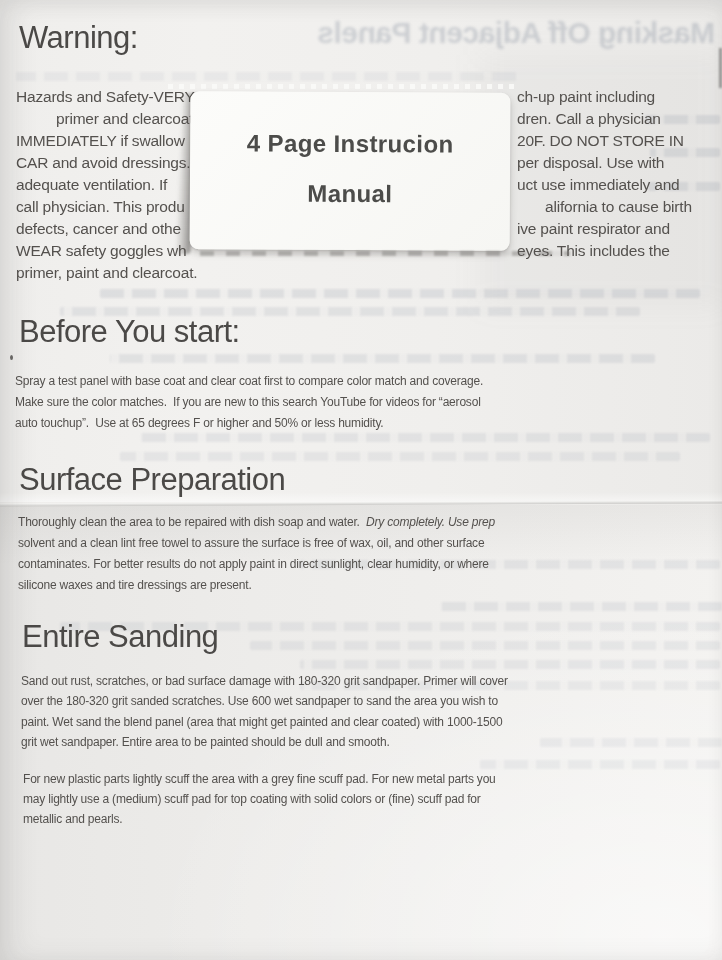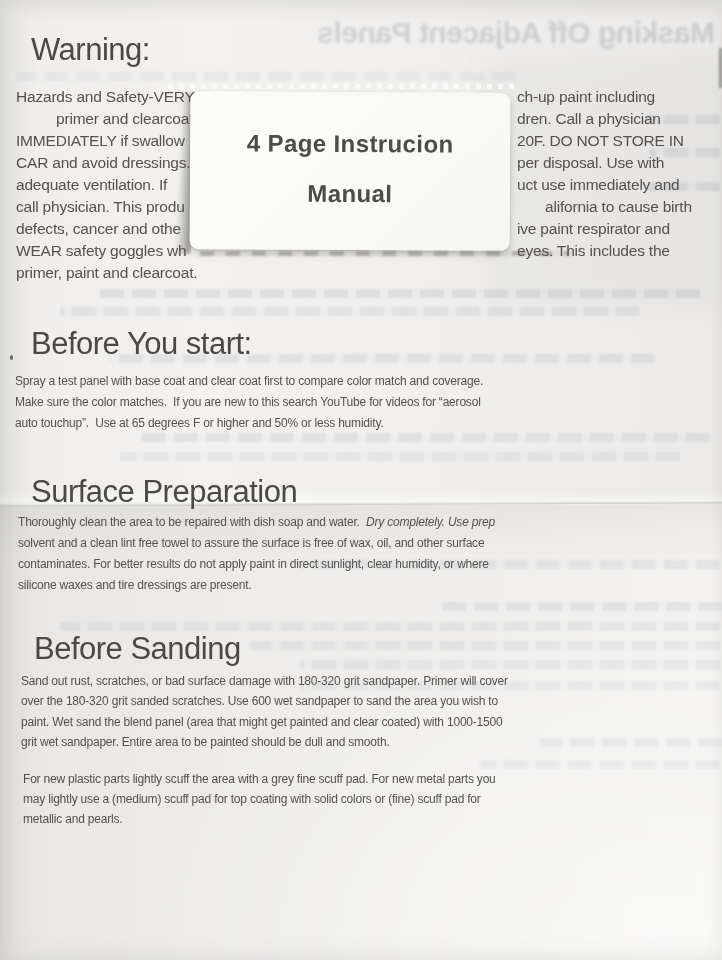--- a/index.html
+++ b/index.html
@@ -31,21 +31,21 @@
   
   .vignette{
     position:absolute;inset:0;pointer-events:none;
     box-shadow:inset 14px 0 26px rgba(70,68,66,0.10), inset 0 6px 18px rgba(70,68,66,0.06);
   }
   .gray-wash{
     position:absolute;left:480px;top:55px;width:242px;height:250px;
     background:rgba(130,130,128,0.06);filter:blur(14px);
   }
   h1{
-    position:absolute;margin:16px;
+    position:absolute;margin:4px;
     font-size:31px;font-weight:400;letter-spacing:-0.5px;
     color:#4b4947;white-space:pre;
   }
   .bodyline{
     position:absolute;font-size:12px;letter-spacing:-0.2px;
     white-space:pre;color:#54514e;
   }
   .frag{position:absolute;font-size:15.5px;letter-spacing:-0.2px;white-space:pre;color:#54514e;}
   .ital{font-style:italic;}
   
@@ -167,21 +167,21 @@
   <div class="bodyline" style="left:15px;top:395px;">Make sure the color matches.  If you are new to this search YouTube for videos for “aerosol</div>
   <div class="bodyline" style="left:15px;top:416px;">auto touchup”.  Use at 65 degrees F or higher and 50% or less humidity.</div>
 
   <h1 style="left:15px;top:458px;">Surface Preparation</h1>
 
   <div class="bodyline" style="left:18px;top:515px;"><span>Thoroughly clean the area to be repaired with dish soap and water.  </span><span class="ital">Dry completely. Use prep</span></div>
   <div class="bodyline" style="left:18px;top:536px;">solvent and a clean lint free towel to assure the surface is free of wax, oil, and other surface</div>
   <div class="bodyline" style="left:18px;top:557px;">contaminates. For better results do not apply paint in direct sunlight, clear humidity, or where</div>
   <div class="bodyline" style="left:18px;top:578px;">silicone waxes and tire dressings are present.</div>
 
-  <h1 style="left:18px;top:615px;">Before Sanding</h1>
+  <h1 style="left:18px;top:615px;">Entire Sanding</h1>
 
   <div class="bodyline" style="left:21px;top:674px;">Sand out rust, scratches, or bad surface damage with 180-320 grit sandpaper. Primer will cover</div>
   <div class="bodyline" style="left:21px;top:694px;">over the 180-320 grit sanded scratches. Use 600 wet sandpaper to sand the area you wish to</div>
   <div class="bodyline" style="left:21px;top:715px;">paint. Wet sand the blend panel (area that might get painted and clear coated) with 1000-1500</div>
   <div class="bodyline" style="left:21px;top:735px;">grit wet sandpaper. Entire area to be painted should be dull and smooth.</div>
 
   <div class="bodyline" style="left:23px;top:772px;">For new plastic parts lightly scuff the area with a grey fine scuff pad. For new metal parts you</div>
   <div class="bodyline" style="left:23px;top:792px;">may lightly use a (medium) scuff pad for top coating with solid colors or (fine) scuff pad for</div>
   <div class="bodyline" style="left:23px;top:812px;">metallic and pearls.</div>
 

